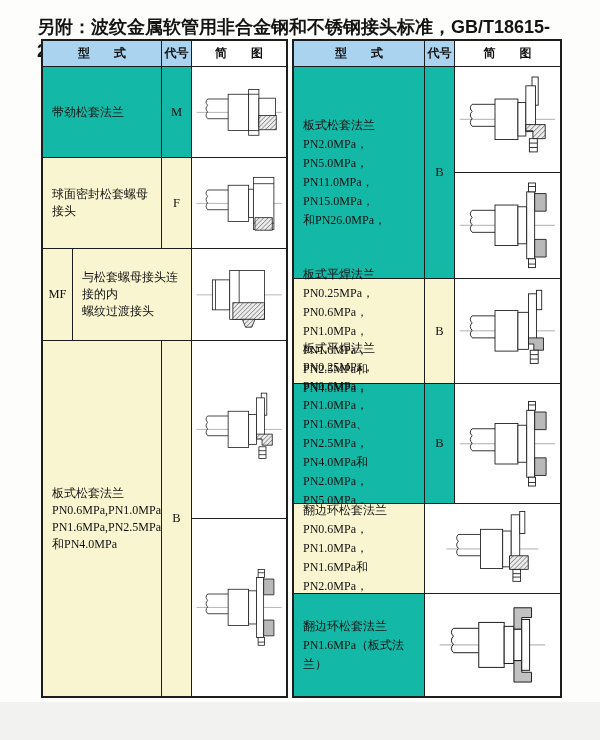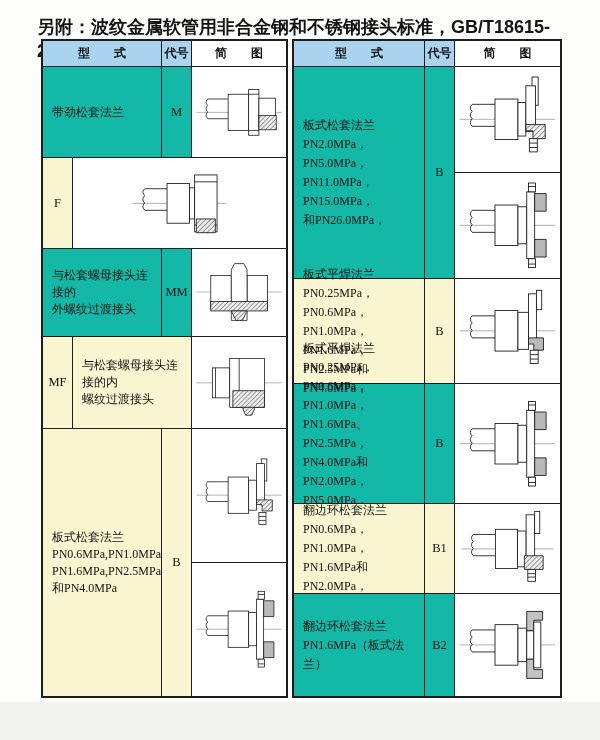--- a/index.html
+++ b/index.html
@@ -69,20 +69,21 @@
                 <rect x="81" y="30" width="21" height="36" fill="#fff"></rect>
                 <rect x="81" y="52" width="22" height="18" fill="url(#hh)"></rect>
               </g>
             </svg>
           </div>
         </div>
     </div>
   </div>
 
   <div class="row yellow" style="flex:0 0 91px">
+    <div class="c ct">球面密封松套螺母接头</div>
     <div class="c cc">F</div>
     <div class="c cd">
       <div class="sub">
           <div class="diag">
             <svg viewBox="0 0 112 96" preserveAspectRatio="xMidYMid meet">
               <g stroke="#1a1a1a" stroke-width="1" fill="none">
                 <line x1="2" y1="48" x2="110" y2="48" stroke="#666" stroke-width="0.6"></line>
                 <path d="M16,31 q-4,4 0,8 q-4,4.2 0,8.4 q-4,4.2 0,8.4"></path>
                 <line x1="16" y1="31" x2="42" y2="31"></line>
                 <line x1="16" y1="56" x2="42" y2="56"></line>
@@ -92,41 +93,20 @@
                 <line x1="74" y1="23" x2="100" y2="23"></line>
                 <line x1="74" y1="73" x2="100" y2="73"></line>
                 <path d="M76,66 h22 v16 h-22 z" fill="url(#hh)"></path>
               </g>
             </svg>
           </div>
         </div>
     </div>
   </div>
 
-  <div class="row" style="flex:0 0 88px">
-    <div class="c ct">与松套螺母接头连接的
-外螺纹过渡接头</div>
-    <div class="c cc">MM</div>
-    <div class="c cd">
-      <div class="sub">
-          <div class="diag">
-            <svg viewBox="0 0 112 96" preserveAspectRatio="xMidYMid meet">
-              <g stroke="#1a1a1a" stroke-width="1" fill="none">
-                <line x1="2" y1="48" x2="110" y2="48" stroke="#666" stroke-width="0.6"></line>
-                <rect x="20" y="27" width="26" height="42" fill="#fff"></rect>
-                <rect x="66" y="27" width="26" height="42" fill="#fff"></rect>
-                <path d="M46,84 V20 l4,-8 h12 l4,8 V84 z" fill="#fff"></path>
-                <rect x="20" y="60" width="72" height="12" fill="url(#hh)"></rect>
-                <path d="M46,72 h20 l-6,12 h-8 z" fill="url(#hh)"></path>
-              </g>
-            </svg>
-          </div>
-        </div>
-    </div>
-  </div>
 
   <div class="row yellow" style="flex:0 0 92px">
     <div class="c cc">MF</div>
     <div class="c ct">与松套螺母接头连接的内
 螺纹过渡接头</div>
     <div class="c cd">
       <div class="sub">
           <div class="diag">
             <svg viewBox="0 0 112 96" preserveAspectRatio="xMidYMid meet">
               <g stroke="#1a1a1a" stroke-width="1" fill="none">
@@ -315,21 +295,20 @@
             </svg>
           </div>
         </div>
     </div>
   </div>
 
   <div class="row yellow" style="flex:0 0 90px">
     <div class="c ct">翻边环松套法兰
 PN0.6MPa，PN1.0MPa，
 PN1.6MPa和PN2.0MPa，</div>
-    <div class="c cc">B1</div>
     <div class="c cd">
       <div class="sub">
           <div class="diag">
             <svg viewBox="0 0 112 96" preserveAspectRatio="xMidYMid meet">
               <g stroke="#1a1a1a" stroke-width="1" fill="none">
                 <line x1="2" y1="48" x2="110" y2="48" stroke="#666" stroke-width="0.6"></line>
                 <path d="M16,31 q-4,4 0,8 q-4,4.2 0,8.4 q-4,4.2 0,8.4"></path>
                 <line x1="16" y1="31" x2="42" y2="31"></line>
                 <line x1="16" y1="56" x2="42" y2="56"></line>
                 <rect x="42" y="25" width="26" height="46" fill="#fff"></rect>
@@ -343,21 +322,20 @@
               </g>
             </svg>
           </div>
         </div>
     </div>
   </div>
 
   <div class="row">
     <div class="c ct">翻边环松套法兰
 PN1.6MPa（板式法兰）</div>
-    <div class="c cc">B2</div>
     <div class="c cd">
       <div class="sub">
           <div class="diag">
             <svg viewBox="0 0 112 96" preserveAspectRatio="xMidYMid meet">
               <g stroke="#1a1a1a" stroke-width="1" fill="none">
                 <line x1="2" y1="48" x2="110" y2="48" stroke="#666" stroke-width="0.6"></line>
                 <path d="M16,31 q-4,4 0,8 q-4,4.2 0,8.4 q-4,4.2 0,8.4"></path>
                 <line x1="16" y1="31" x2="42" y2="31"></line>
                 <line x1="16" y1="56" x2="42" y2="56"></line>
                 <rect x="42" y="25" width="26" height="46" fill="#fff"></rect>

